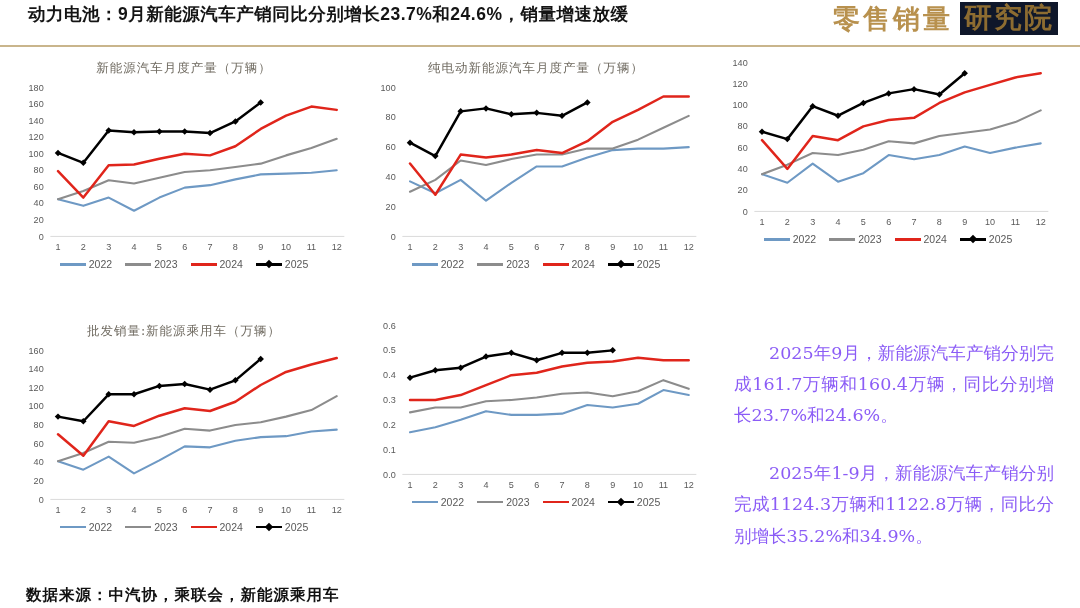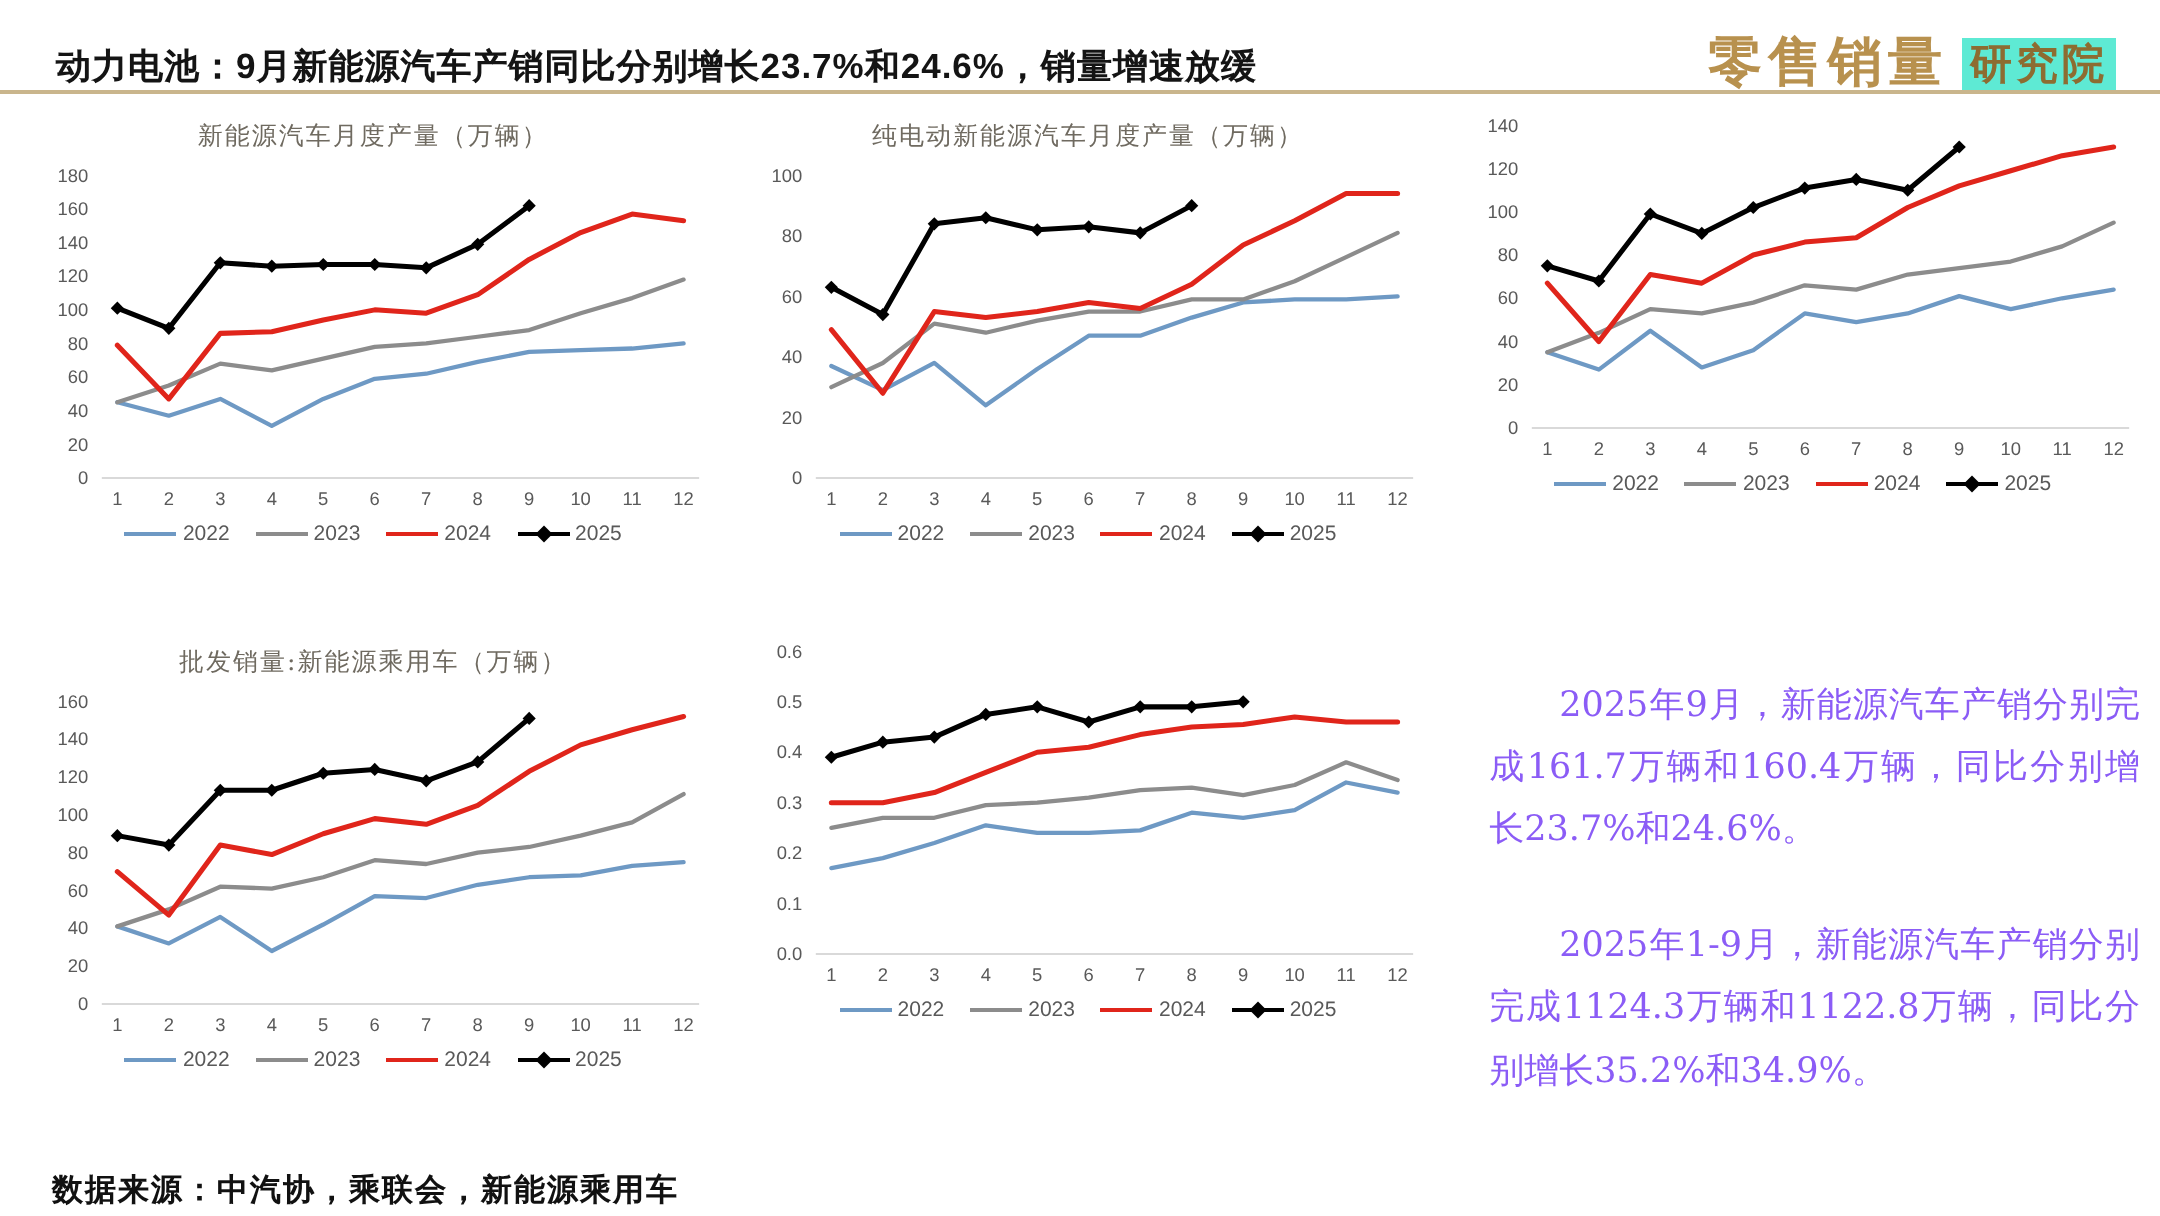--- a/index.html
+++ b/index.html
@@ -5,48 +5,48 @@
   * { margin:0; padding:0; box-sizing:border-box; }
   html,body { width:1080px; height:608px; overflow:hidden; }
   body {
     background:#ffffff;
     font-family:"Liberation Sans","DejaVu Sans",sans-serif;
     display:flex; flex-direction:column;
   }
   
   header {
     height:47px; flex:0 0 auto;
-    display:flex; align-items:flex-end; justify-content:space-between;
+    display:flex; align-items:flex-start; justify-content:space-between;
     padding:2px 22px 0 28px;
     border-bottom:2px solid #c9b58c;
   }
   .page-title {
     font-size:17.5px; font-weight:bold; color:#141414; letter-spacing:0.5px;
     font-family:"Liberation Sans","DejaVu Sans",sans-serif;
   }
   .logo { display:flex; align-items:center; gap:7px; }
   .logo-brand {
     font-family:"DejaVu Serif","Liberation Serif",serif;
     color:#b8914e; font-size:27px; font-weight:bold; letter-spacing:3px;
     line-height:1;
   }
   .logo-suffix {
-    background:#5eead4; color:#8d6c31;
+    background:#0f172a; color:#8d6c31;
     font-family:"DejaVu Serif","Liberation Serif",serif;
-    font-size:21px; font-weight:bold; letter-spacing:2px;
+    font-size:28px; font-weight:bold; letter-spacing:2px;
     padding:2px 4px 3px; line-height:1;
   }
   
   main {
     flex:1 1 auto;
     display:grid;
     grid-template-columns:repeat(3,1fr);
     grid-template-rows:1fr 1fr;
     column-gap:16px;
-    padding:6px 8px 0 16px;
+    padding:6px 24px 0 16px;
   }
   .chart { display:flex; flex-direction:column; align-items:stretch; min-width:0; }
   .c-title {
     text-align:center; font-size:12.5px; color:#6f6a60;
     margin:7px 0 1px; letter-spacing:1px; white-space:nowrap;
     font-family:"DejaVu Serif","Liberation Serif",serif;
   }
   .c-plot svg { width:100%; height:auto; display:block; }
   .tick { font-size:9.5px; fill:#595959; font-family:"Liberation Sans","DejaVu Sans",sans-serif; }
   .c-legend {

